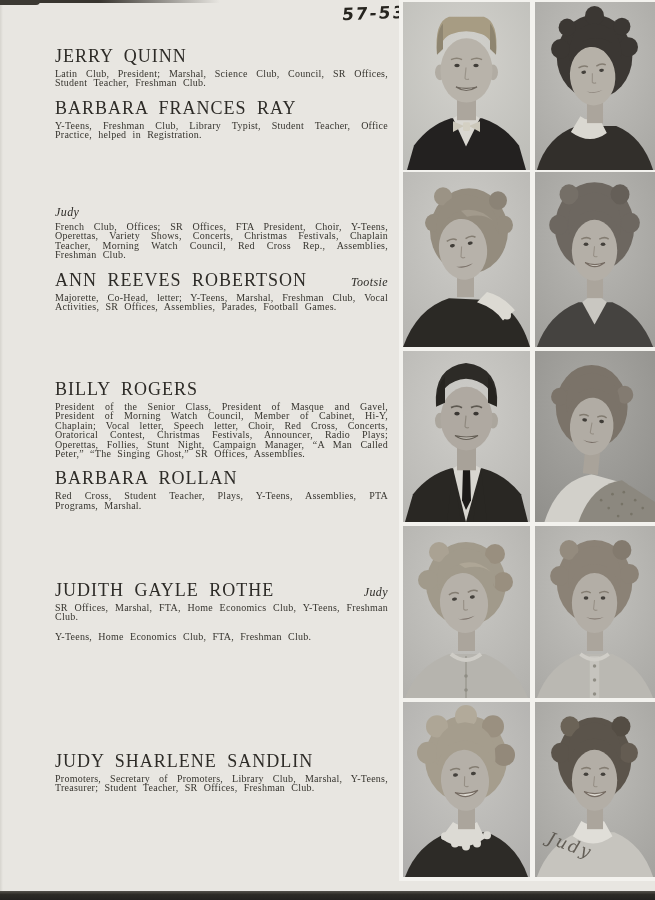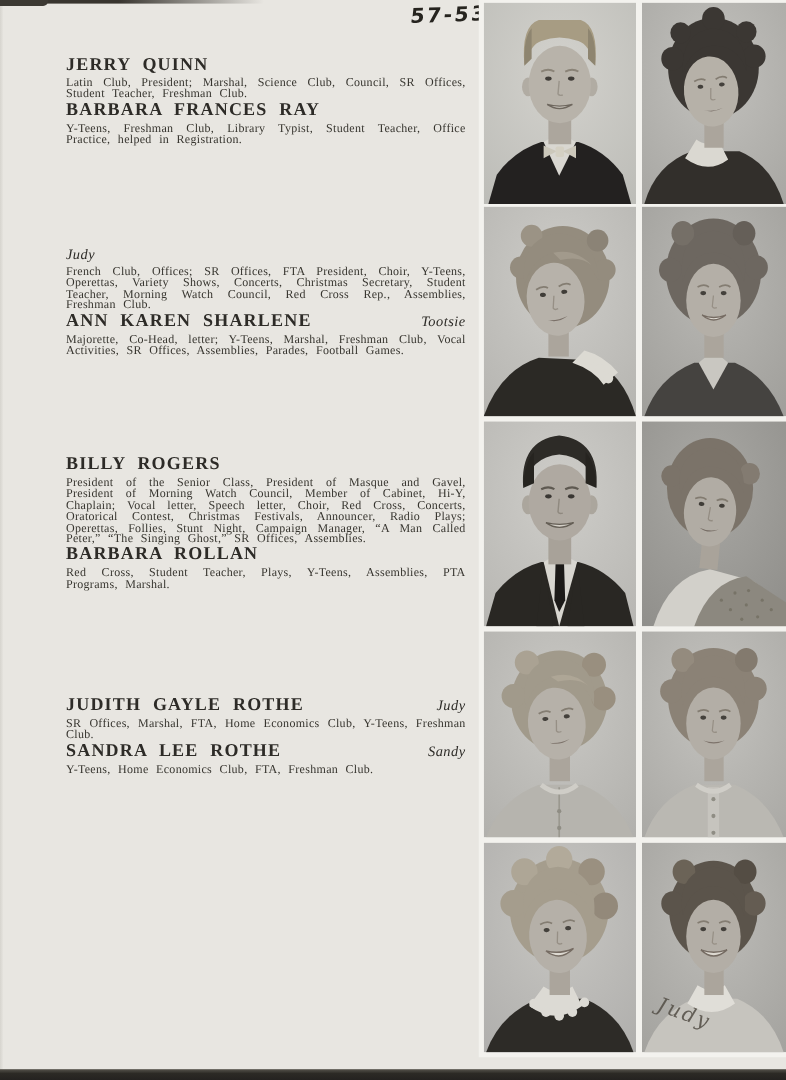--- a/index.html
+++ b/index.html
@@ -23,25 +23,25 @@
   }
   
   .annotation {
     position:absolute; left:342px; top:3px;
     font-family:"DejaVu Sans", sans-serif;
     font-weight:700; font-size:17px; letter-spacing:2px;
     color:#26241f; transform:rotate(-2deg) skewX(-8deg);
   }
   
   .block { position:absolute; left:55px; width:333px; }
-  .entry + .entry { margin-top:0; }
+  .entry + .entry { margin-top:10px; }
   .name-row { display:flex; justify-content:space-between; align-items:baseline; }
   .sname {
-    font-size:15px; letter-spacing:1px; word-spacing:5px;
-    color:#2d2b27; white-space:nowrap;font-weight:bold;
+    font-size:18px; letter-spacing:1px; word-spacing:5px;
+    color:#2d2b27; white-space:nowrap;
   }
   .snick {
     font-style:italic; font-size:12px; letter-spacing:0.4px; color:#2d2b27;
   }
   .sdetails {
     margin:2px 0 0; font-size:10px; line-height:9.4px;
     text-align:justify; color:#37352f;
     letter-spacing:0.25px; word-spacing:3.5px;
   }
   
@@ -95,25 +95,25 @@
       </div>
       <p class="sdetails">Y-Teens, Freshman Club, Library Typist, Student Teacher, Office Practice, helped in Registration.</p>
     </div>
   </section>
 
   <section class="block" style="top:205px">
     <div class="entry">
       <div class="name-row">
         <span class="snick">Judy</span>
       </div>
-      <p class="sdetails">French Club, Offices; SR Offices, FTA President, Choir, Y-Teens, Operettas, Variety Shows, Concerts, Christmas Secretary, Student Teacher, Morning Watch Council, Red Cross Rep., Assemblies, Freshman Club.</p>
-    </div>
-    <div class="entry">
-      <div class="name-row">
-        <span class="sname">ANN KAREN SHARLENE</span>
+      <p class="sdetails">French Club, Offices; SR Offices, FTA President, Choir, Y-Teens, Operettas, Variety Shows, Concerts, Christmas Festivals, Chaplain Teacher, Morning Watch Council, Red Cross Rep., Assemblies, Freshman Club.</p>
+    </div>
+    <div class="entry">
+      <div class="name-row">
+        <span class="sname">ANN REEVES ROBERTSON</span>
         <span class="snick">Tootsie</span>
       </div>
       <p class="sdetails">Majorette, Co-Head, letter; Y-Teens, Marshal, Freshman Club, Vocal Activities, SR Offices, Assemblies, Parades, Football Games.</p>
     </div>
   </section>
 
   <section class="block" style="top:379px">
     <div class="entry">
       <div class="name-row">
         <span class="sname">BILLY ROGERS</span>
@@ -132,29 +132,32 @@
 
   <section class="block" style="top:580px">
     <div class="entry">
       <div class="name-row">
         <span class="sname">JUDITH GAYLE ROTHE</span>
         <span class="snick">Judy</span>
       </div>
       <p class="sdetails">SR Offices, Marshal, FTA, Home Economics Club, Y-Teens, Freshman Club.</p>
     </div>
     <div class="entry">
-      <div class="name-row">
-        <span class="sname">SANDRA LEE ROTHE</span>
-        <span class="snick">Sandy</span>
-      </div>
       <p class="sdetails">Y-Teens, Home Economics Club, FTA, Freshman Club.</p>
     </div>
   </section>
 
   <section class="block" style="top:751px">
+    <div class="entry">
+      <div class="name-row">
+        <span class="sname">JUDY SHARLENE SANDLIN</span>
+        <span class="snick"></span>
+      </div>
+      <p class="sdetails">Promoters, Secretary of Promoters, Library Club, Marshal, Y-Teens, Treasurer; Student Teacher, SR Offices, Freshman Club.</p>
+    </div>
   </section>
 
   <div class="grid">
 
     <div class="cell c1 r1">
       <svg viewBox="0 0 127 172" preserveAspectRatio="none">
         <defs>
             <radialGradient id="bg1" cx="0.5" cy="0.35" r="0.9">
           <stop offset="0" stop-color="#d3d2cd"></stop>
               <stop offset="1" stop-color="#babab5"></stop>

